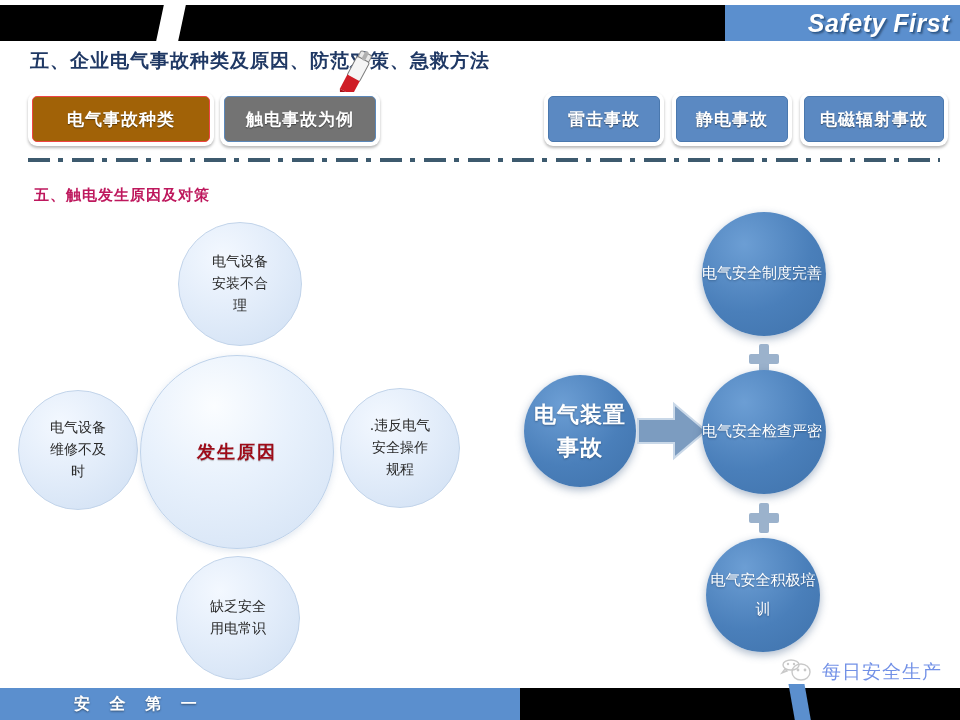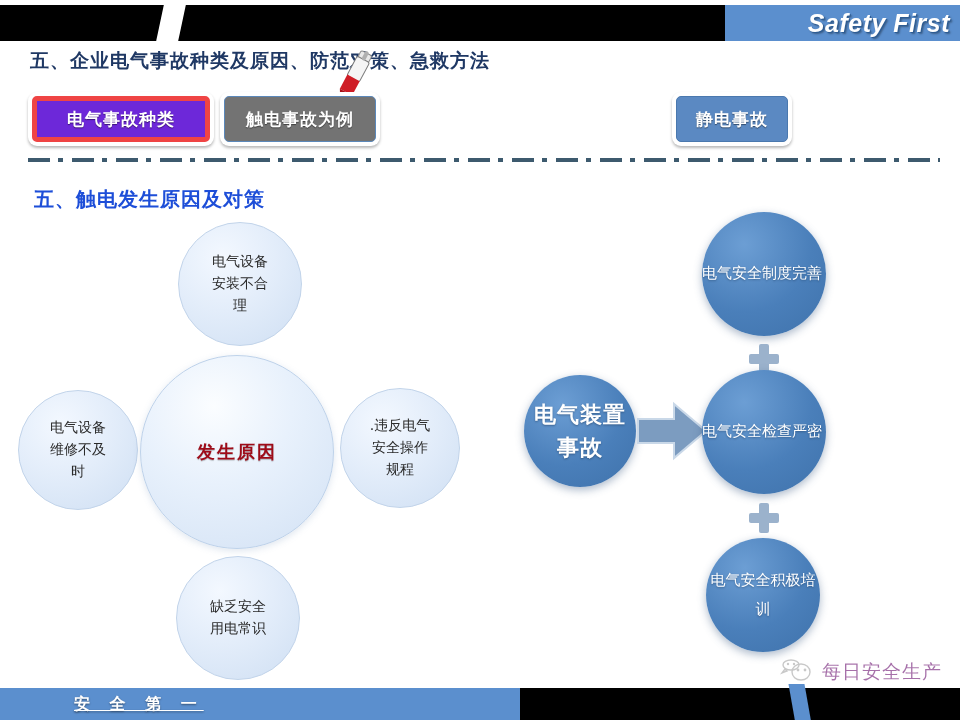--- a/index.html
+++ b/index.html
@@ -35,34 +35,34 @@
   .tabrow{position:absolute;left:28px;top:92px;width:910px;height:58px;}
   .tab{position:absolute;top:0;height:54px;border-radius:9px;
        background:#ffffff;padding:4px;box-sizing:border-box;
        box-shadow:0 2px 3px rgba(0,0,0,.28);}
   .tab .inner{width:100%;height:100%;border-radius:5px;
        display:flex;align-items:center;justify-content:center;
        color:#ffffff;font-weight:bold;font-size:17px;letter-spacing:1px;
        font-family:"DejaVu Sans","Liberation Sans",sans-serif;
        text-shadow:0 1px 1px rgba(0,0,0,.45);
        box-sizing:border-box;white-space:nowrap;}
-  .tab.v-dark .inner{background:#6d28d9;border:5px solid #ef4444;}
+  .tab.v-dark .inner{background:#a16207;border:1px solid #ef4444;}
   .tab.v-mid  .inner{background:#737373;border:1px solid #5b88ba;}
   .tab.v-norm .inner{background:#5b89c2;border:1px solid #4a78ae;}
 
   .dashline{position:absolute;left:28px;top:158px;width:912px;height:4px;
       background-image:
         linear-gradient(to right,#3d5a6e 0 22px, transparent 22px 30px,
                         #3d5a6e 30px 35px, transparent 35px 44px);
       background-size:44px 4px;background-repeat:repeat-x;}
 
   
   .sub-heading{position:absolute;left:34px;top:186px;
       font-family:"DejaVu Sans","Liberation Sans",sans-serif;
-      font-size:20px;font-weight:bold;color:#1d4ed8;letter-spacing:1px;}
+      font-size:15px;font-weight:bold;color:#be185d;letter-spacing:1px;}
 
   
   .lcircle{position:absolute;border-radius:50%;
       background:radial-gradient(circle at 35% 28%, #f3f8ff 0%, #e3edfa 45%, #cfdff3 100%);
       border:1px solid #c2d4ea;
       display:flex;align-items:center;justify-content:center;text-align:center;
       color:#2a2a2a;font-family:"DejaVu Sans","Liberation Sans",sans-serif;
       line-height:1.55;box-sizing:border-box;}
   .lcircle.sm{font-size:14px;}
   .lcircle .txt{padding:0 27px;}
@@ -92,24 +92,24 @@
 
   
   .footer{position:absolute;left:0;bottom:0;width:960px;height:32px;}
   .ft-blue{position:absolute;left:0;bottom:0;width:520px;height:32px;background:#5b8fce;}
   .ft-black{position:absolute;left:520px;bottom:0;width:440px;height:32px;background:#000;}
   .ft-slash{position:absolute;left:792px;bottom:-4px;width:16px;height:40px;background:#5b8fce;
             transform:skewX(10deg);}
   .ft-text{position:absolute;left:74px;bottom:0;height:32px;display:flex;align-items:center;
       color:#ffffff;font-size:16px;letter-spacing:7px;font-weight:bold;
       font-family:"DejaVu Sans","Liberation Sans",sans-serif;
-      text-shadow:0 1px 2px rgba(0,0,0,.45);text-decoration:underline;}
+      text-shadow:0 1px 2px rgba(0,0,0,.45);}
   .watermark{position:absolute;right:18px;bottom:32px;height:32px;
       display:flex;align-items:center;gap:7px;opacity:.62;}
-  .wm-text{color:#701a75;font-size:19px;letter-spacing:1px;
+  .wm-text{color:#1d4ed8;font-size:19px;letter-spacing:1px;
       font-family:"DejaVu Sans","Liberation Sans",sans-serif;}
 </style>
 </head>
 <body>
 
 <div class="header">
   <div class="hdr-black-a"></div>
   <div class="hdr-black-b"></div>
   <div class="hdr-slash"></div>
   <div class="hdr-blue"></div>
@@ -131,23 +131,33 @@
   <div class="tab v-dark" style="left:0px;width:186px;">
     <div class="inner">
         <span>电气事故种类</span>
       </div>
   </div>
   <div class="tab v-mid" style="left:192px;width:160px;">
     <div class="inner">
         <span>触电事故为例</span>
       </div>
   </div>
+  <div class="tab v-norm" style="left:516px;width:120px;">
+    <div class="inner">
+        <span>雷击事故</span>
+      </div>
+  </div>
   <div class="tab v-norm" style="left:644px;width:120px;">
     <div class="inner">
         <span>静电事故</span>
+      </div>
+  </div>
+  <div class="tab v-norm" style="left:772px;width:148px;">
+    <div class="inner">
+        <span>电磁辐射事故</span>
       </div>
   </div>
 </div>
 <div class="dashline"></div>
 
 <div class="sub-heading">五、触电发生原因及对策</div>
 
 <div class="lcircle sm" style="left:178px;top:222px;width:124px;height:124px;">
   <span class="txt">电气设备安装不合理</span>
 </div>

